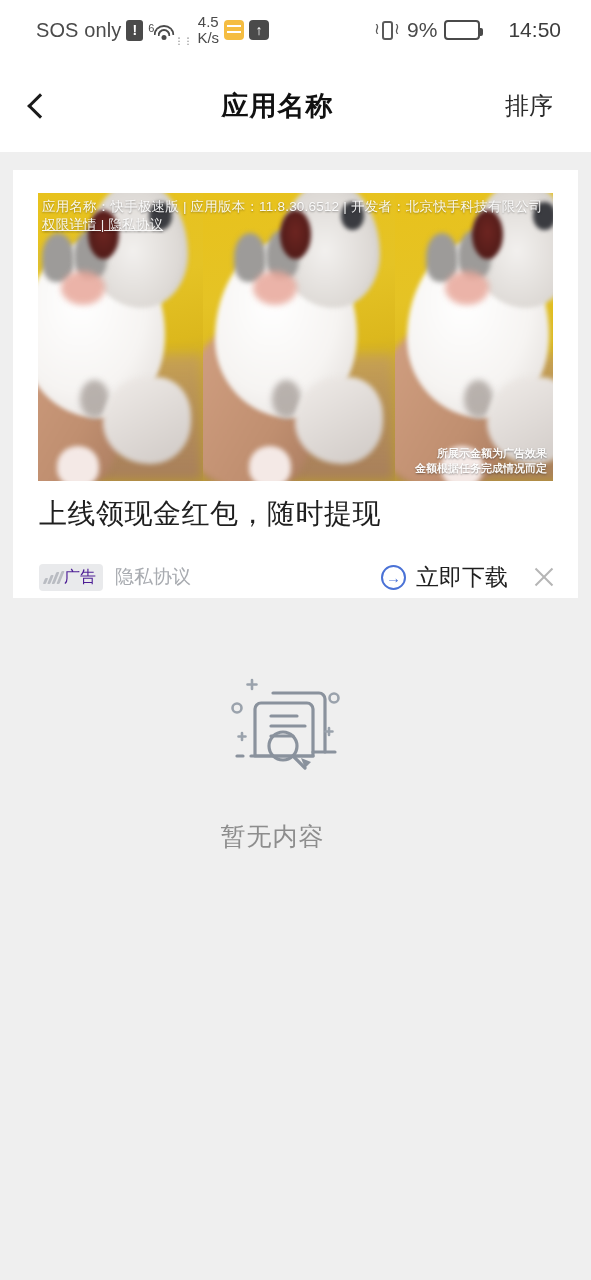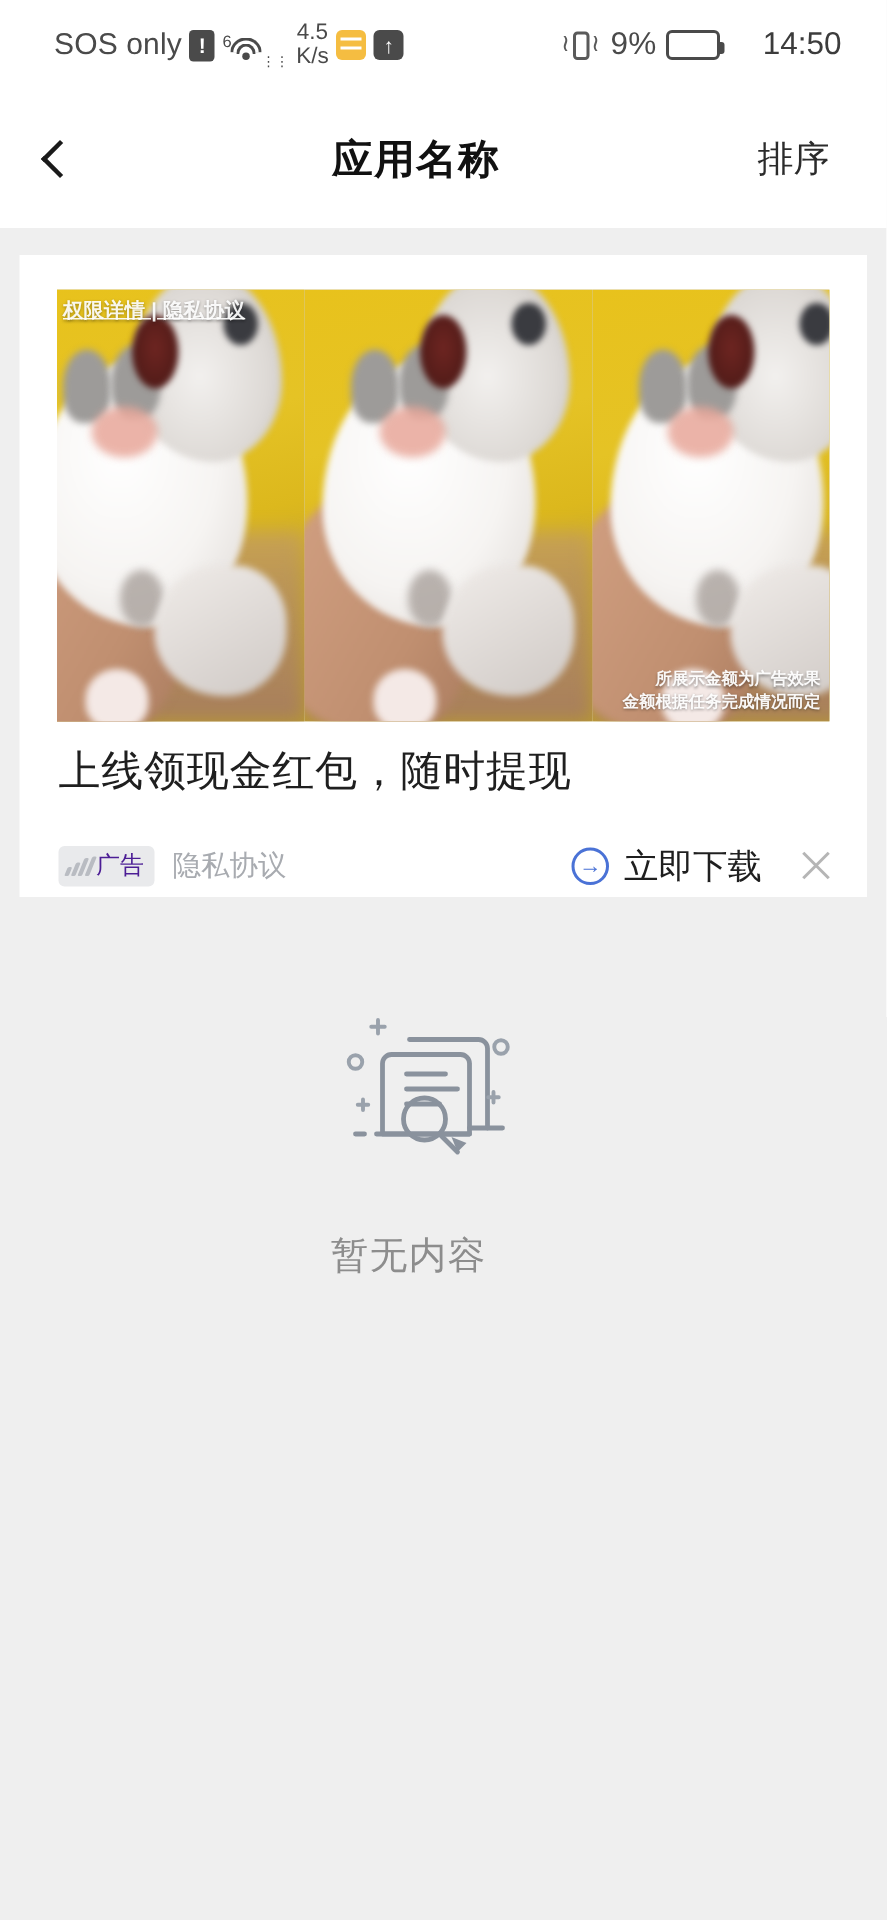--- a/index.html
+++ b/index.html
@@ -182,21 +182,21 @@
     border-radius:50% 40% 46% 54% / 54% 46% 50% 50%; filter:blur(2.5px);
   }
 
   .overlay-info {
     position:absolute; top:0; left:0; width:100%;
     padding:5px 4px 4px 4px;
     font-size:13.5px; line-height:1.35; color:rgba(255,255,255,.92);
     text-shadow:0 1px 2px rgba(0,0,0,.35);
     letter-spacing:.2px; z-index:5;
   }
-  .overlay-info .l2 { text-decoration:underline;font-weight:bold; }
+  .overlay-info .l2 { text-decoration:underline; }
   .overlay-disclaimer {
     position:absolute; right:6px; bottom:5px; z-index:5;
     font-size:11px; line-height:1.35; color:rgba(255,255,255,.95);
     text-align:right; font-weight:bold; text-shadow:0 1px 2px rgba(0,0,0,.4);
   }
 
   .ad-title {
     position:absolute; top:325px; left:26px; width:500px;
     font-size:28px; color:#1f1f1f; letter-spacing:.5px;
   }
@@ -369,20 +369,21 @@
                 <div class="sc-eye"></div>
               <div class="sc-nosepad"></div>
               <div class="sc-paw2"></div>
                 <div class="sc-arm"></div>
                 <div class="sc-paw"></div>
             </div>
           </div>
         </div>
 
         <div class="overlay-info">
+          <div>应用名称：快手极速版 | 应用版本：11.8.30.6512 | 开发者：北京快手科技有限公司</div>
           <div class="l2">权限详情 | 隐私协议</div>
         </div>
 
         <div class="overlay-disclaimer">
           <div>所展示金额为广告效果</div>
           <div>金额根据任务完成情况而定</div>
         </div>
       </div>
 
       <div class="ad-title">上线领现金红包，随时提现</div>

